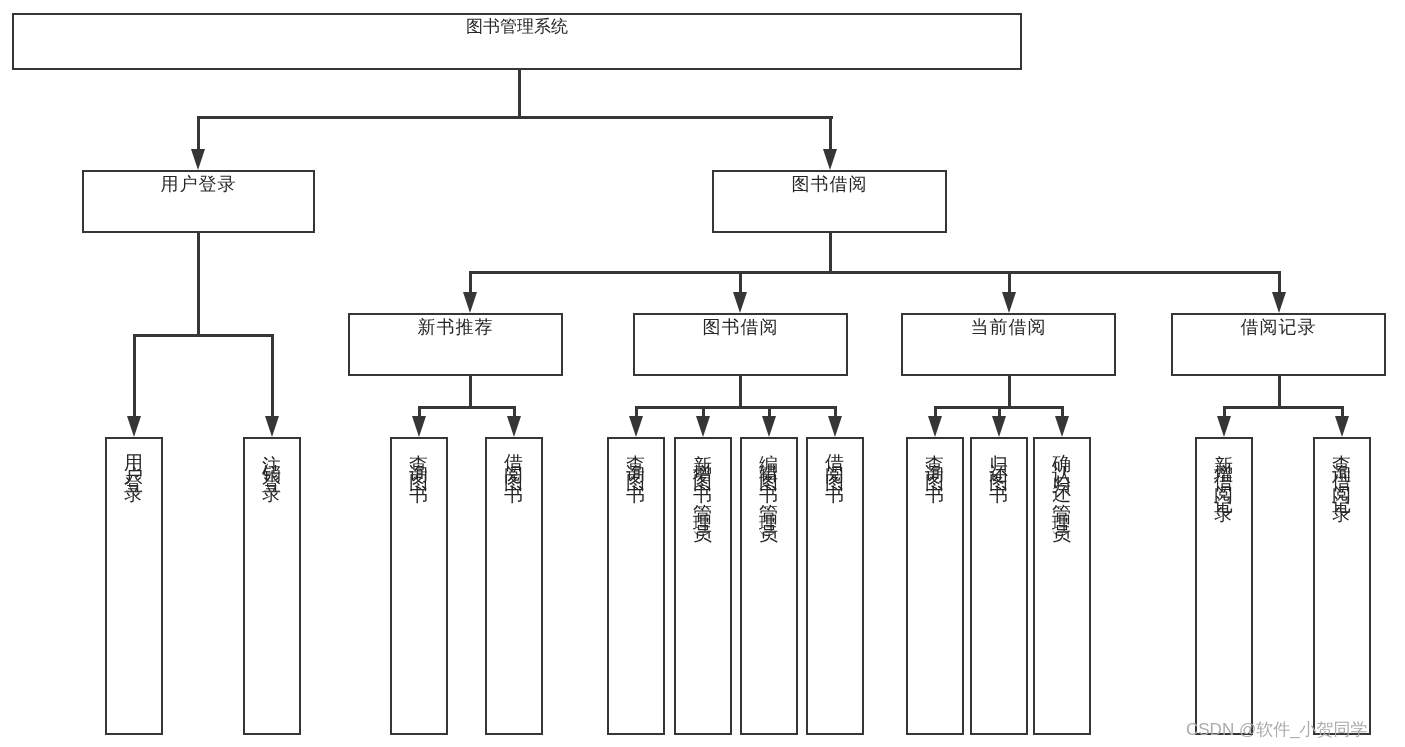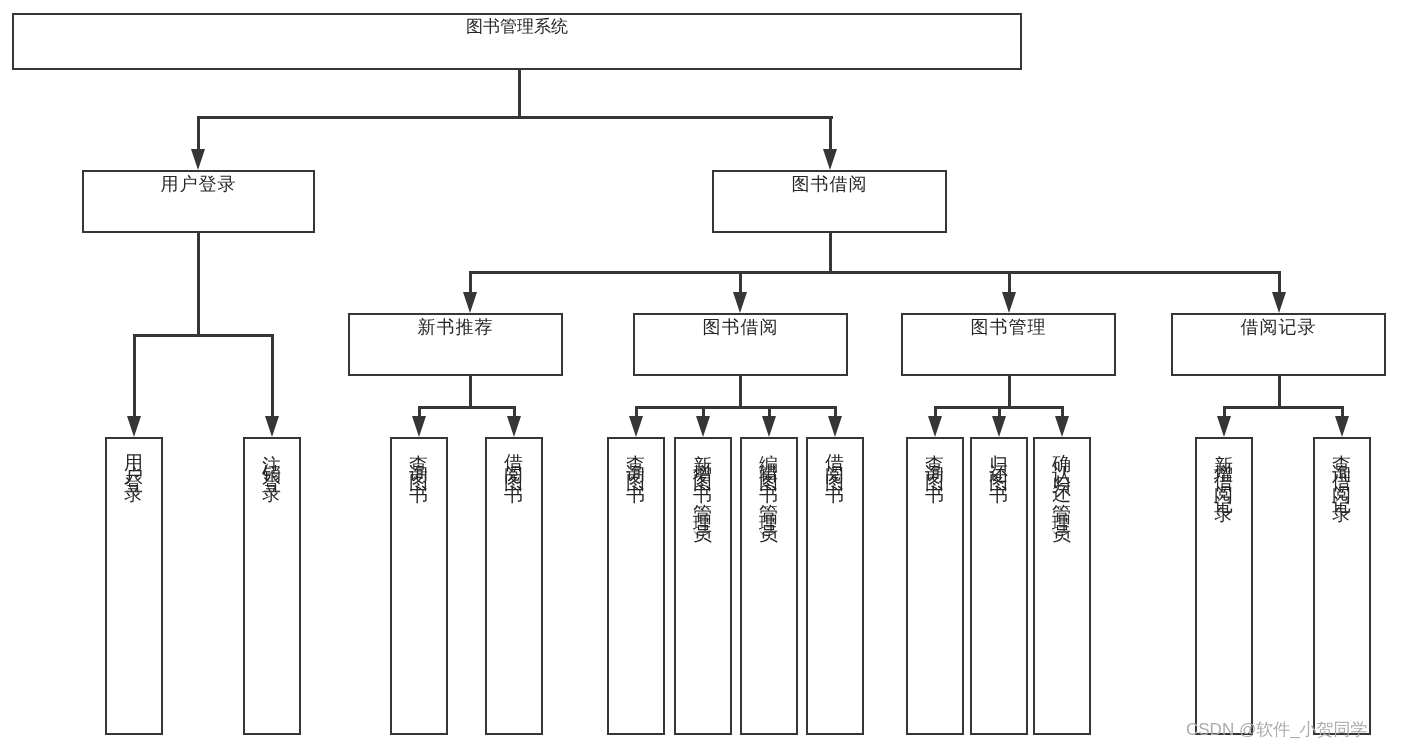--- a/index.html
+++ b/index.html
@@ -98,21 +98,21 @@
   <div class="vline" style="left:1277.5px; top:272px; height:22px;"></div>
   <div class="arrow" style="left:1272px; top:292px;"></div>
 
   <div class="box hnode" style="left:348px; top:313px; width:215px; height:63px;">
     <span>新书推荐</span>
   </div>
   <div class="box hnode" style="left:633px; top:313px; width:215px; height:63px;">
     <span>图书借阅</span>
   </div>
   <div class="box hnode" style="left:901px; top:313px; width:215px; height:63px;">
-    <span>图书管理</span>
+    <span>当前借阅</span>
   </div>
   <div class="box hnode" style="left:1171px; top:313px; width:215px; height:63px;">
     <span>借阅记录</span>
   </div>
 
   <div class="vline" style="left:468.5px; top:376px; height:31px;"></div>
   <div class="hline" style="left:417.5px; top:405.5px; width:98px;"></div>
   <div class="vline" style="left:417.5px; top:407px; height:14px;"></div>
   <div class="arrow" style="left:412px; top:416px;"></div>
   <div class="vline" style="left:512.5px; top:407px; height:14px;"></div>

